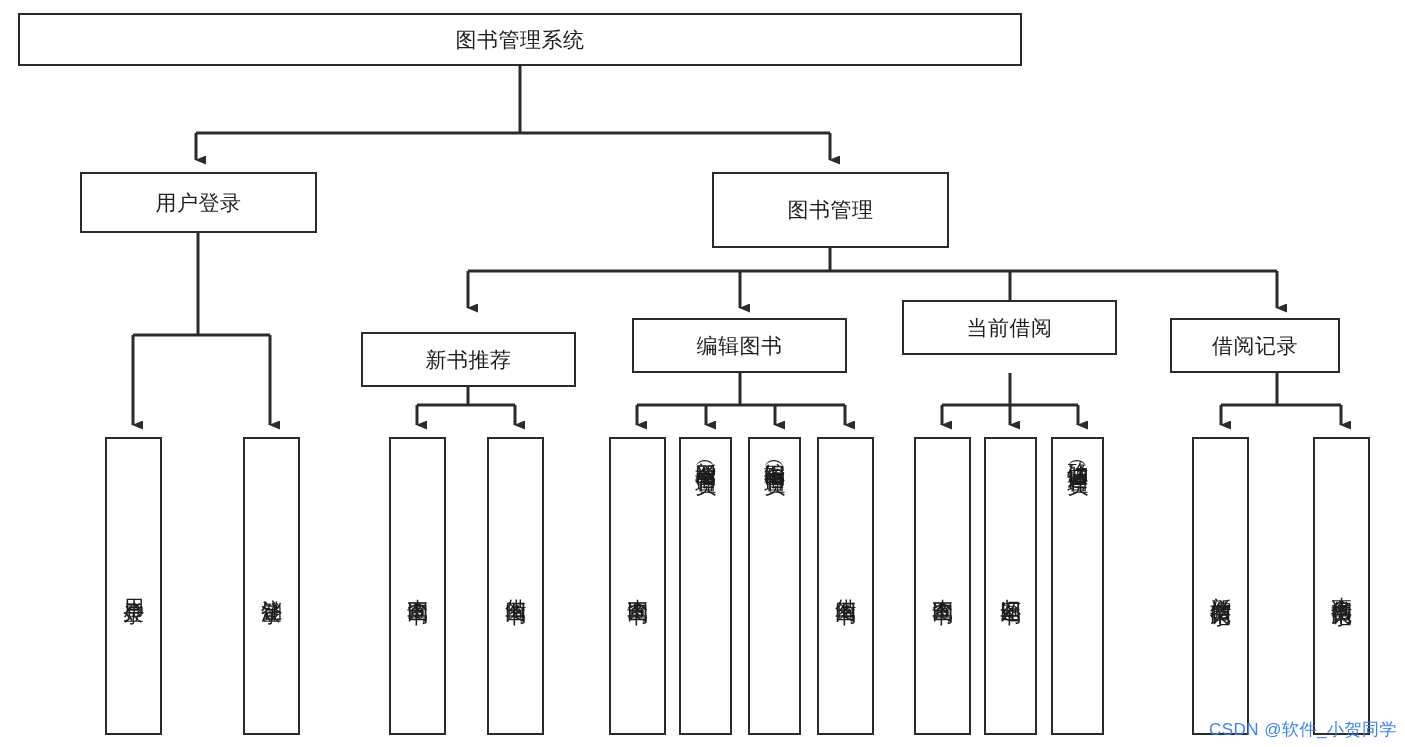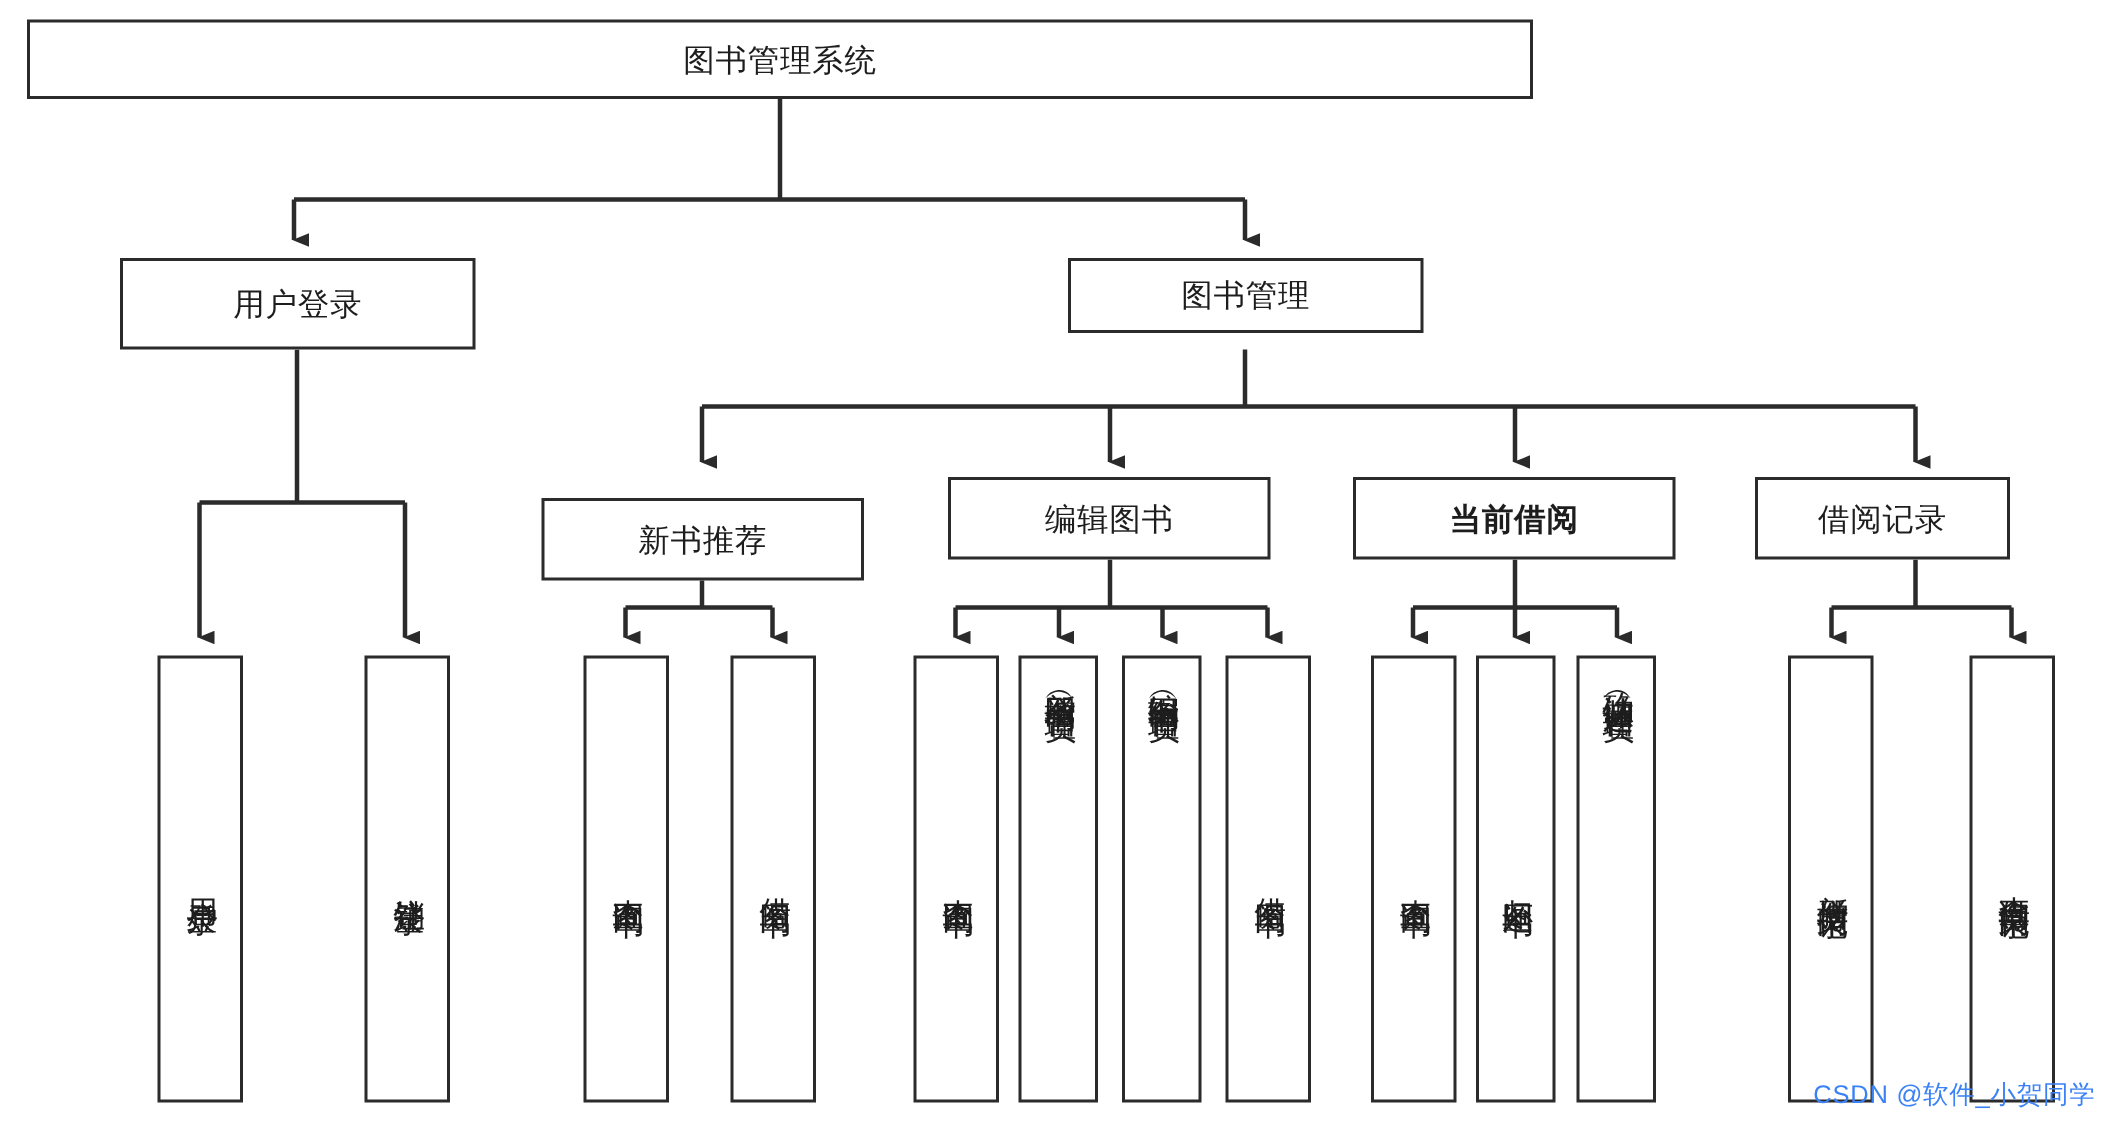--- a/index.html
+++ b/index.html
@@ -129,33 +129,33 @@
   </svg>
 
   <div class="node horizontal" style="left:18px; top:13px; width:1004px; height:53px;">
     <span class="node-label">图书管理系统</span>
   </div>
 
   <div class="node horizontal" style="left:80px; top:172px; width:237px; height:61px;">
     <span class="node-label">用户登录</span>
   </div>
 
-  <div class="node horizontal" style="left:712px; top:172px; width:237px; height:50px;">
+  <div class="node horizontal" style="left:712px; top:172px; width:237px; height:76px;">
     <span class="node-label">图书管理</span>
   </div>
 
   <div class="node horizontal" style="left:361px; top:332px; width:215px; height:55px;">
     <span class="node-label">新书推荐</span>
   </div>
 
   <div class="node horizontal" style="left:632px; top:318px; width:215px; height:55px;">
     <span class="node-label">编辑图书</span>
   </div>
 
-  <div class="node horizontal" style="left:902px; top:318px; width:215px; height:55px;font-weight:bold;">
+  <div class="node horizontal" style="left:902px; top:300px; width:215px; height:55px;">
     <span class="node-label">当前借阅</span>
   </div>
 
   <div class="node horizontal" style="left:1170px; top:318px; width:170px; height:55px;">
     <span class="node-label">借阅记录</span>
   </div>
 
   <div class="node vertical centered" style="left:105px; top:437px; width:57px; height:298px;">
     <span class="node-label">用户登录</span>
   </div>

